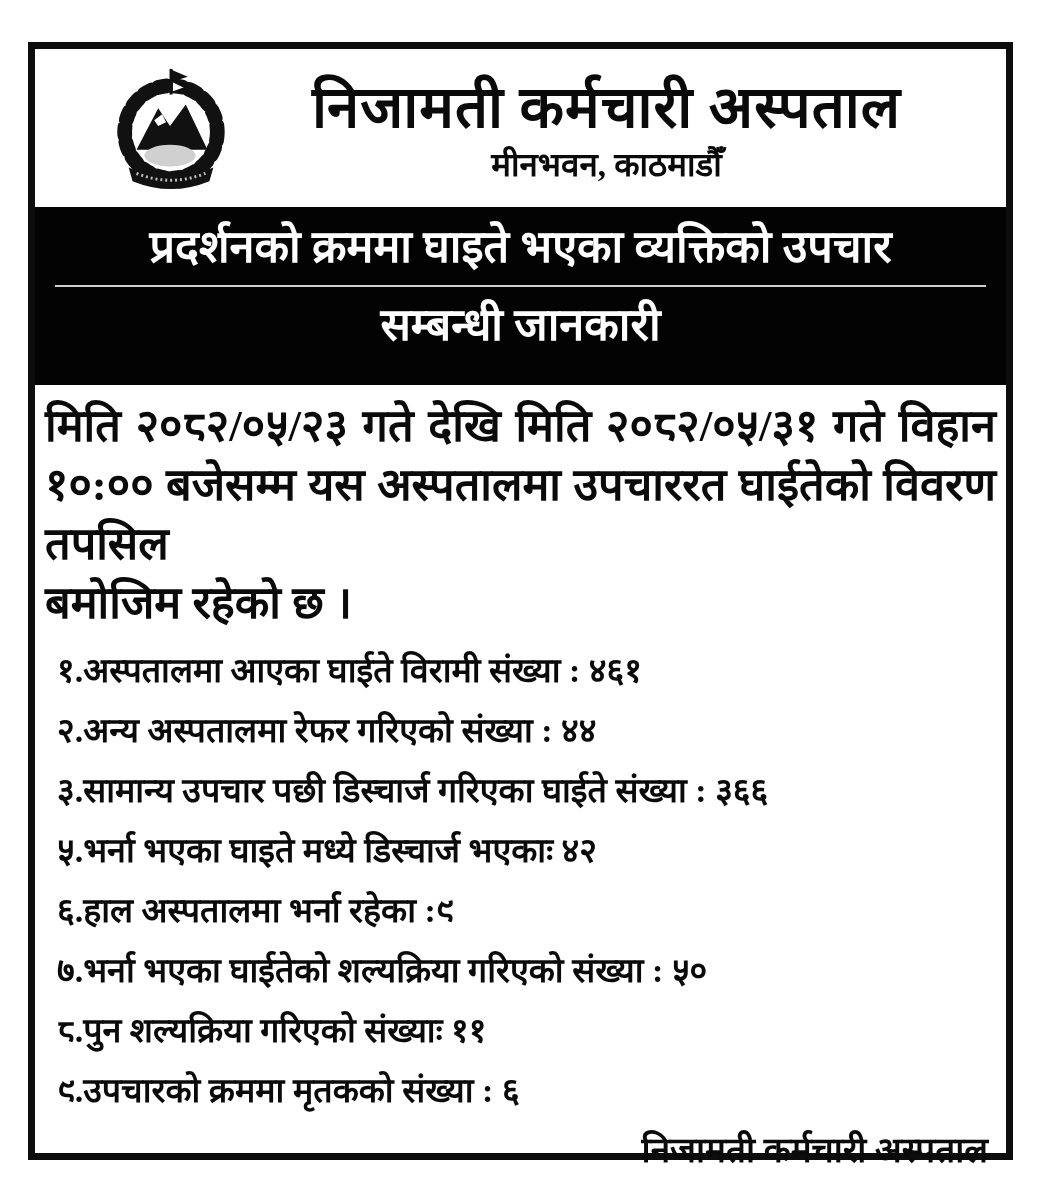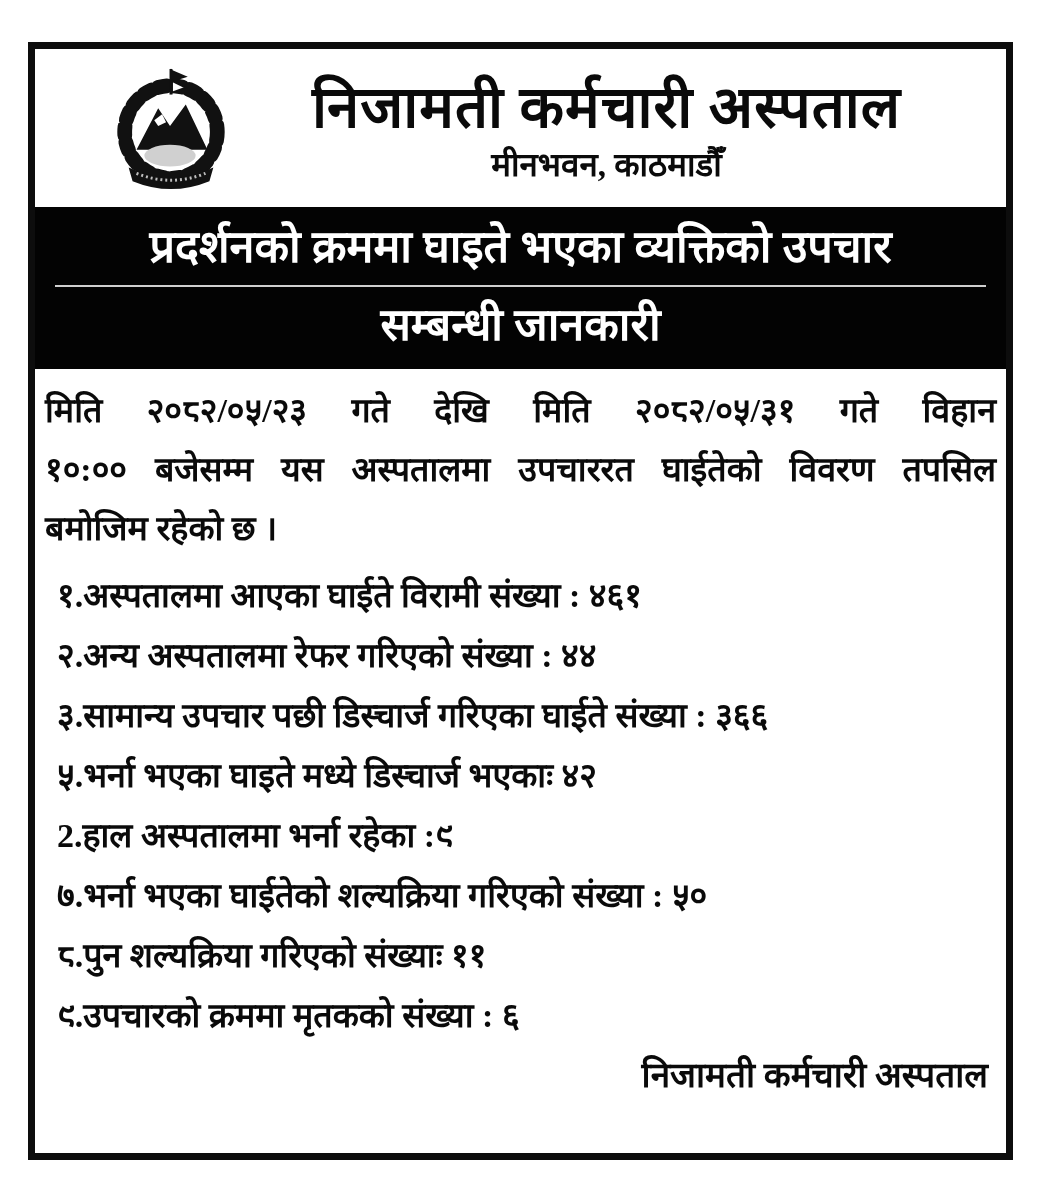--- a/index.html
+++ b/index.html
@@ -53,39 +53,39 @@
     font-weight: 700;
     margin-top: 2px;
     font-family: Liberation Serif, serif;
   }
   
   .banner {
     margin-top: 10px;
     background: #030303;
     color: #ffffff;
     text-align: center;
-    padding: 6px 0 10px 0;
+    padding: 6px 0 26px 0;
   }
   .banner-line {
     font-size: 45px;
     font-weight: 700;
     line-height: 64px;
     padding: 2px 10px;
   }
   .banner-divider {
     border: 0;
     border-top: 2px solid #cfcfcf;
     margin: 4px 20px;
   }
   
   .intro {
     padding: 12px 10px 0 10px;
   }
   .intro-line {
-    font-size: 34px;
+    font-size: 45px;
     font-weight: 700;
     line-height: 59px;
     text-align: justify;
     text-align-last: justify;
   }
   .intro-line.last {
     text-align-last: left;
   }
   
   .items {
@@ -151,21 +151,21 @@
       <div class="intro-line">मिति २०८२/०५/२३ गते देखि मिति २०८२/०५/३१ गते विहान</div>
       <div class="intro-line">१०:०० बजेसम्म यस अस्पतालमा उपचाररत घाईतेको विवरण तपसिल</div>
       <div class="intro-line last">बमोजिम रहेको छ ।</div>
     </div>
 
     <div class="items">
       <div class="item-line">१.अस्पतालमा आएका घाईते विरामी संख्या : ४६१</div>
       <div class="item-line">२.अन्य अस्पतालमा रेफर गरिएको संख्या : ४४</div>
       <div class="item-line">३.सामान्य उपचार पछी डिस्चार्ज गरिएका घाईते संख्या : ३६६</div>
       <div class="item-line">५.भर्ना भएका घाइते मध्ये डिस्चार्ज भएकाः ४२</div>
-      <div class="item-line">2.हाल अस्पतालमा भर्ना रहेका :९</div>
+      <div class="item-line">६.हाल अस्पतालमा भर्ना रहेका :९</div>
       <div class="item-line">७.भर्ना भएका घाईतेको शल्यक्रिया गरिएको संख्या : ५०</div>
       <div class="item-line">८.पुन शल्यक्रिया गरिएको संख्याः ११</div>
       <div class="item-line">९.उपचारको क्रममा मृतकको संख्या : ६</div>
     </div>
 
     <div class="footer">निजामती कर्मचारी अस्पताल</div>
 
   </div>
 </div>
 

